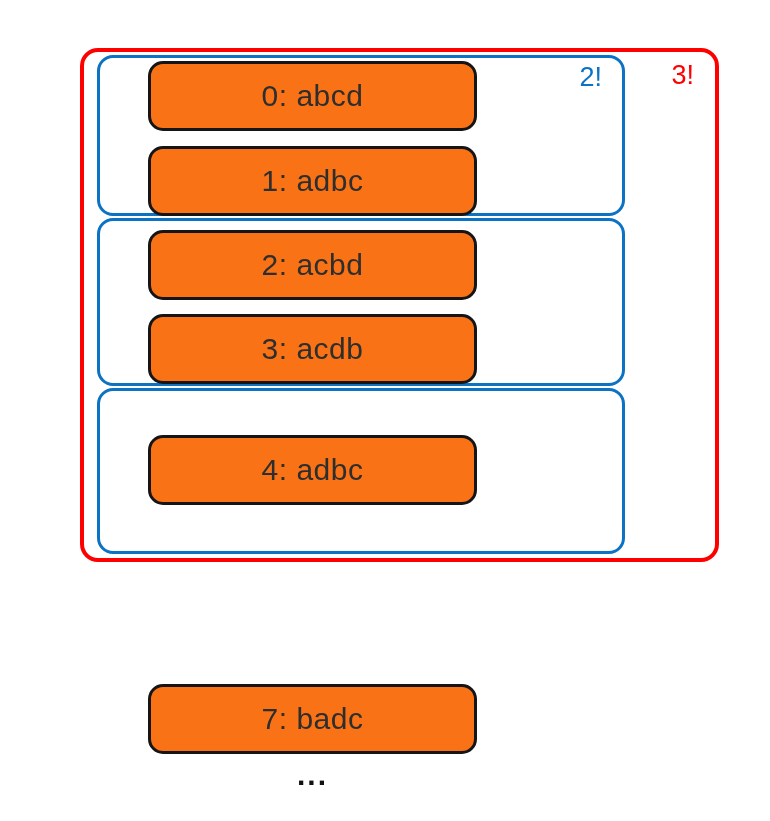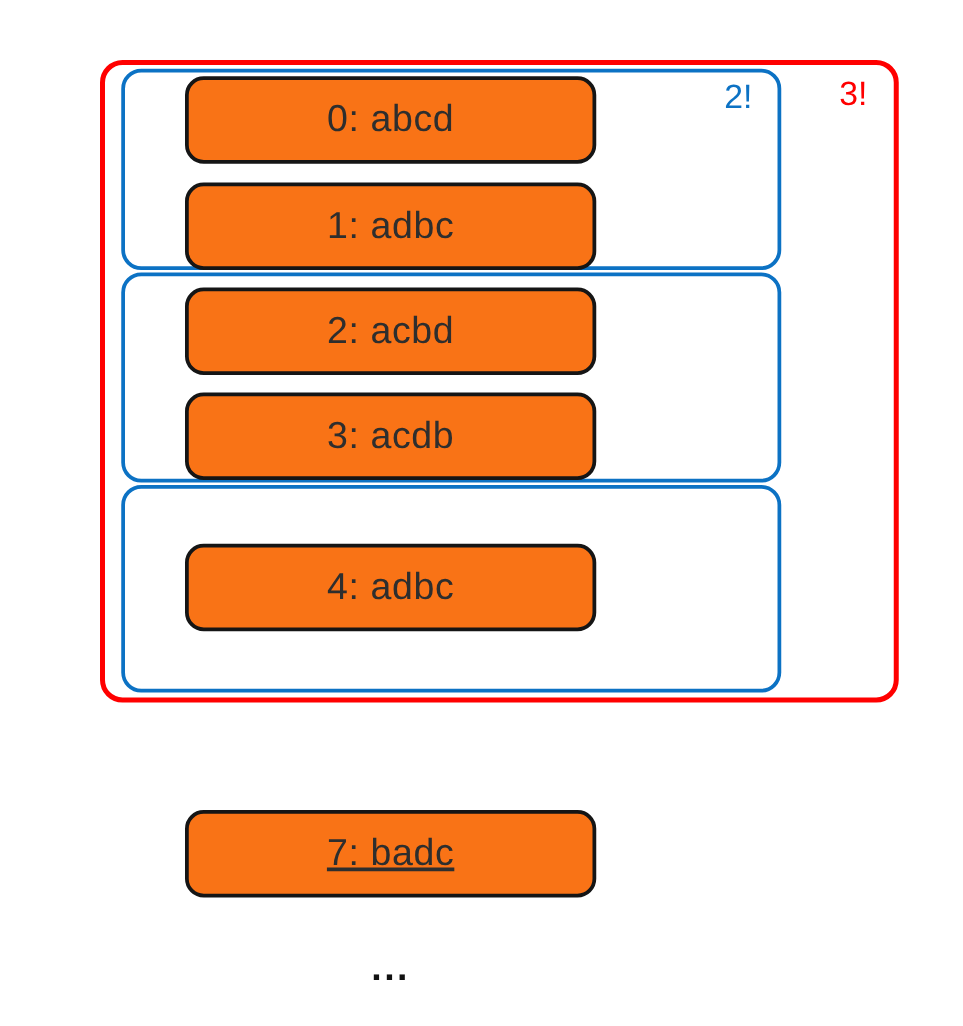--- a/index.html
+++ b/index.html
@@ -74,21 +74,21 @@
     color: var(--box-text, #2e2e2e);
     letter-spacing: 0.5px;
   }
   .b0 { top: 61px; }
   .b1 { top: 146px; }
   .b2 { top: 230px; }
   .b3 { top: 314px; }
   .b4 { top: 399px; margin-top: 36px; }
   .b5 { top: 483px; }
   .b6 { top: 568px; }
-  .b7 { top: 648px; text-decoration: underline; }
+  .b7 { top: 684px; }
 
   .ellipsis {
     position: absolute;
     left: 148px;
     top: 758px;
     width: 329px;
     text-align: center;
     font-size: 30px;
     font-weight: 700;
     letter-spacing: 2px;

